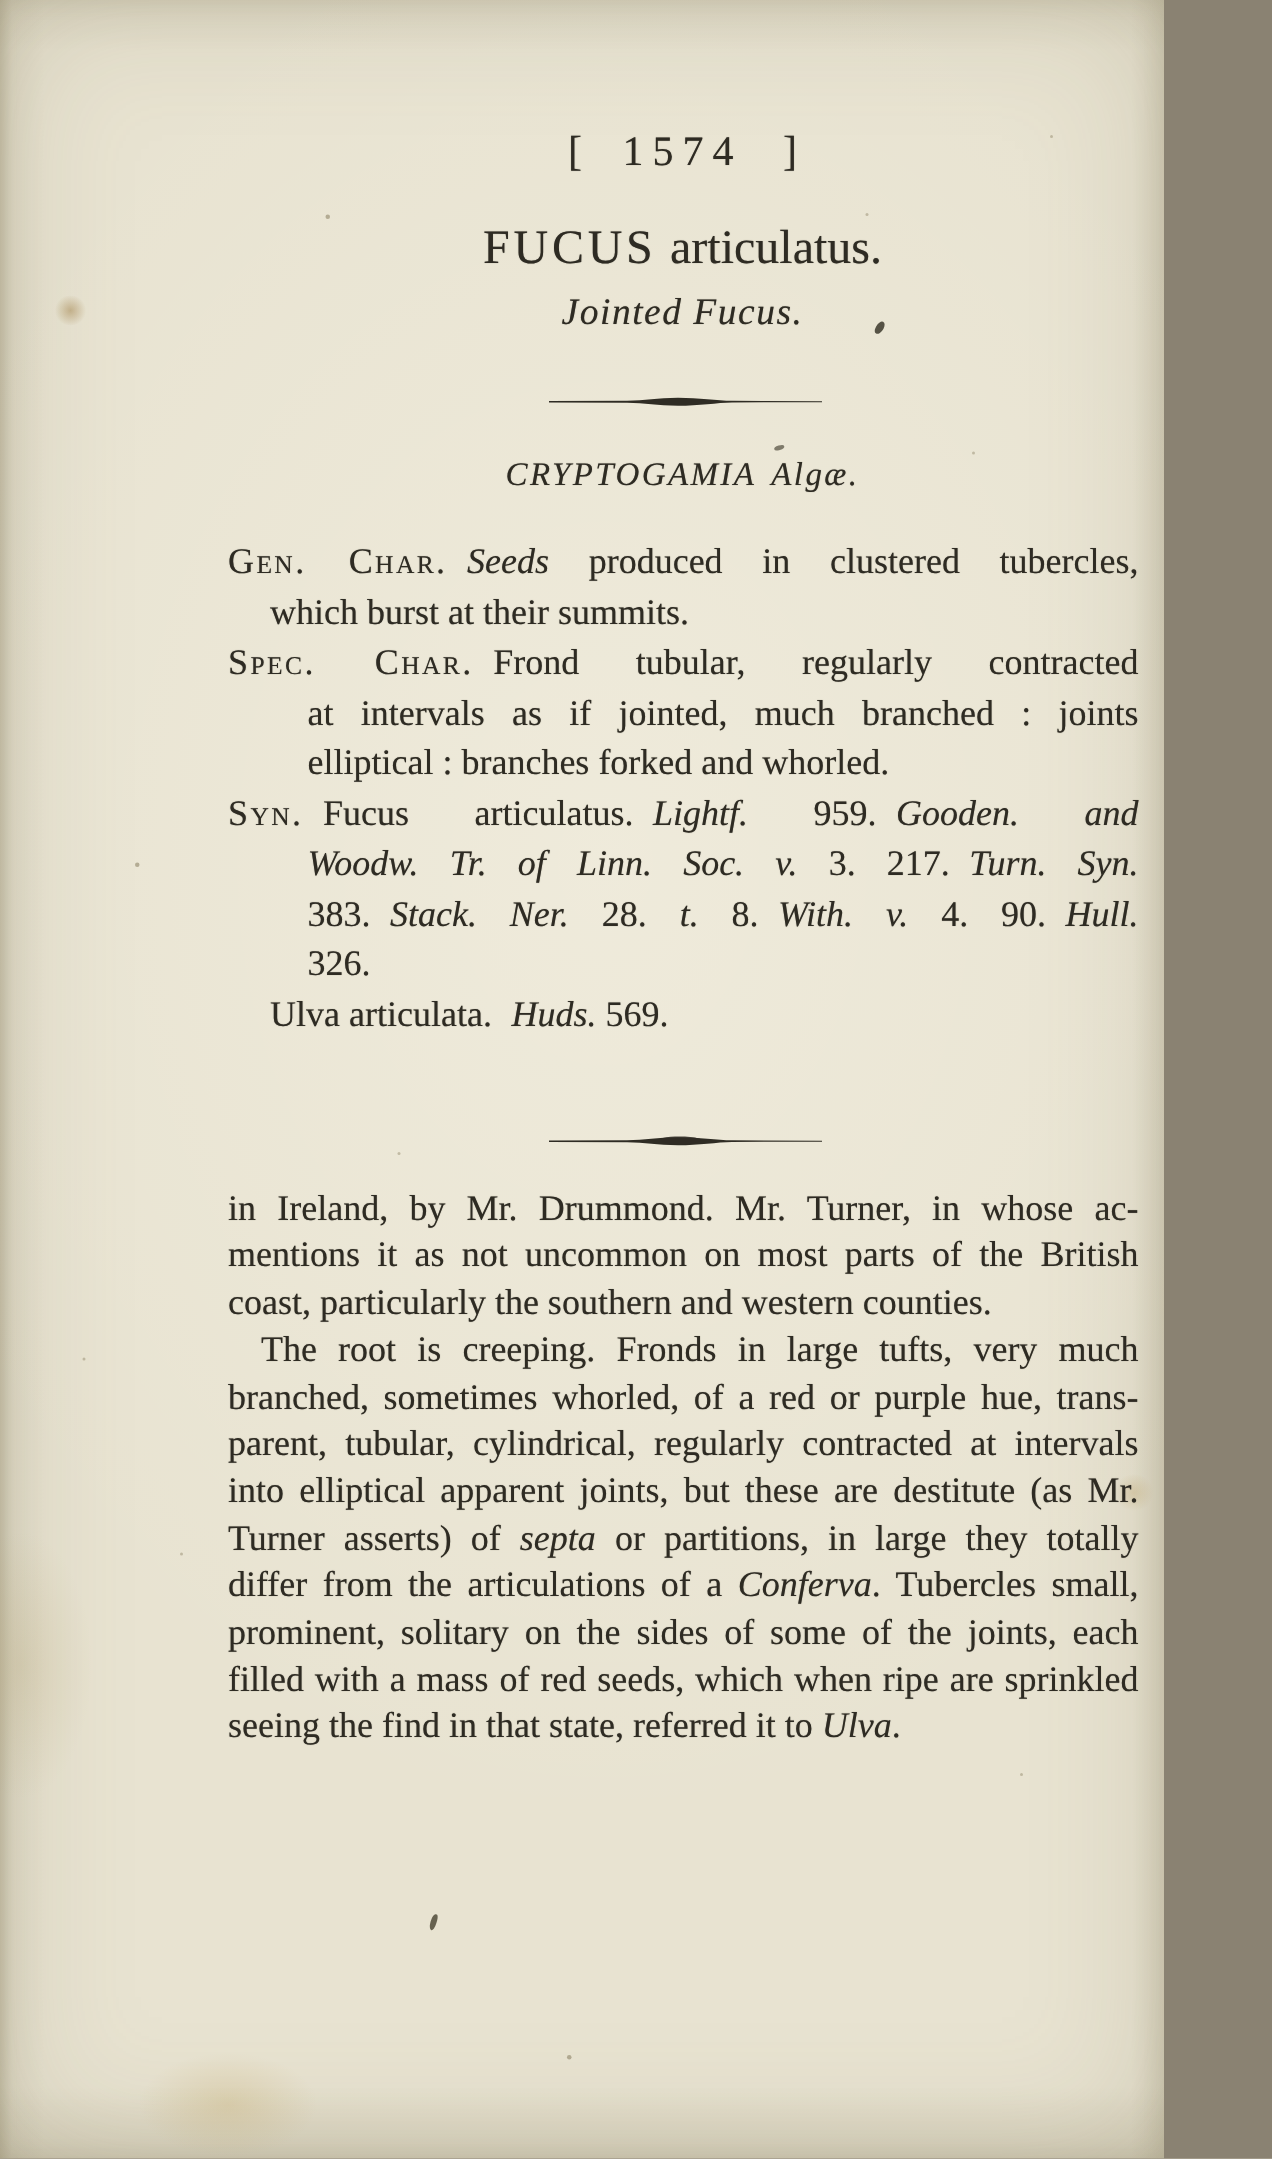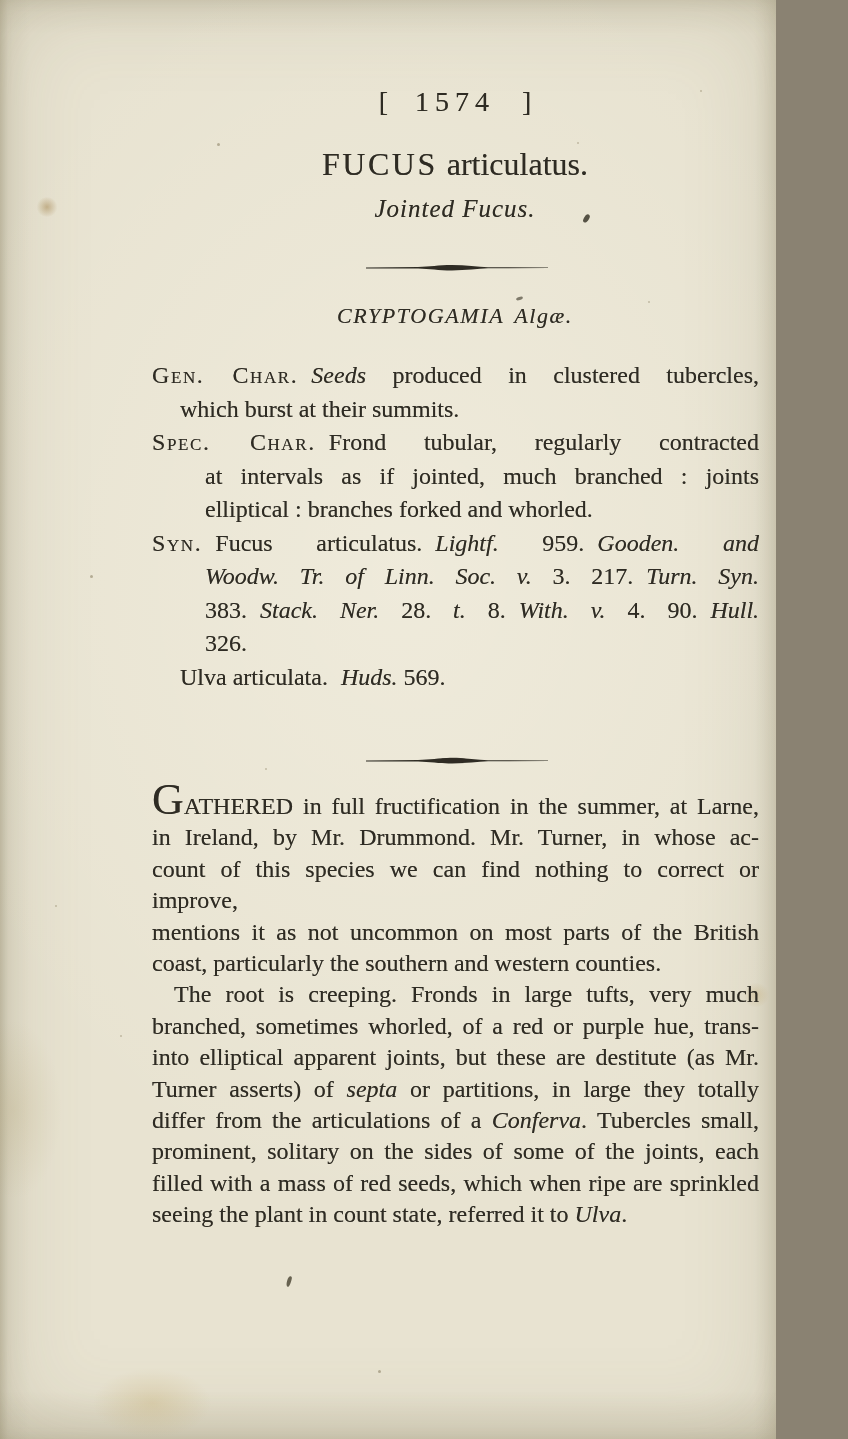--- a/index.html
+++ b/index.html
@@ -106,28 +106,27 @@
       <div class="tline" style="padding-left: 53px;"><span>326.</span></div>
       <div class="tline" style="padding-left: 28px;"><span>Ulva articulata.</span><span class="st-gap"> </span><span class="st-i">Huds.</span><span> 569.</span></div>
     </section>
 
   <svg class="rule rule2" width="182" height="9" viewBox="0 0 182 9" preserveAspectRatio="none" aria-hidden="true">
     <path d="M0 4.4 L52 4.1 C64 3.9 72 2.2 86 2.1 C100 2.2 112 4.0 122 4.2 L182 4.5 L182 5.1 L122 5.3 C112 5.5 100 7.4 86 7.5 C72 7.4 64 5.7 52 5.5 L0 5.4 Z" fill="#2f2c24"></path>
     <path d="M76 2.6 C82 1.4 94 1.4 100 3.0 C104 4.2 98 6.8 88 6.9 C80 7.0 72 4.4 76 2.6 Z" fill="#2f2c24" opacity=".85"></path>
   </svg>
 
   <section class="bodyblock txt">
-      <div class="tline just"><span class="st-big">G</span><span>ATHERED in full fructification in the summer, at Larne,</span></div>
       <div class="tline just"><span>in Ireland, by Mr. Drummond.  Mr. Turner, in whose ac-</span></div>
-      <div class="tline just"><span>count of this species we can find nothing to correct or improve,</span></div>
       <div class="tline just"><span>mentions it as not uncommon on most parts of the British</span></div>
       <div class="tline"><span>coast, particularly the southern and western counties.</span></div>
       <div class="tline just" style="padding-left: 22px;"><span>The root is creeping.  Fronds in large tufts, very much</span></div>
       <div class="tline just"><span>branched, sometimes whorled, of a red or purple hue, trans-</span></div>
+      <div class="tline just"><span>parent, tubular, cylindrical, regularly contracted at intervals</span></div>
       <div class="tline just"><span>into elliptical apparent joints, but these are destitute (as Mr.</span></div>
       <div class="tline just"><span>Turner asserts) of </span><span class="st-i">septa</span><span> or partitions, in large they totally</span></div>
       <div class="tline just"><span>differ from the articulations of a </span><span class="st-i">Conferva</span><span>.  Tubercles small,</span></div>
       <div class="tline just"><span>prominent, solitary on the sides of some of the joints, each</span></div>
       <div class="tline just"><span>filled with a mass of red seeds, which when ripe are sprinkled</span></div>
-      <div class="tline"><span>seeing the plant in count state, referred it to </span><span class="st-i">Ulva</span><span>.</span></div>
+      <div class="tline"><span>seeing the find in that state, referred it to </span><span class="st-i">Ulva</span><span>.</span></div>
     </section>
 
 </div>
 
 </body></html>

